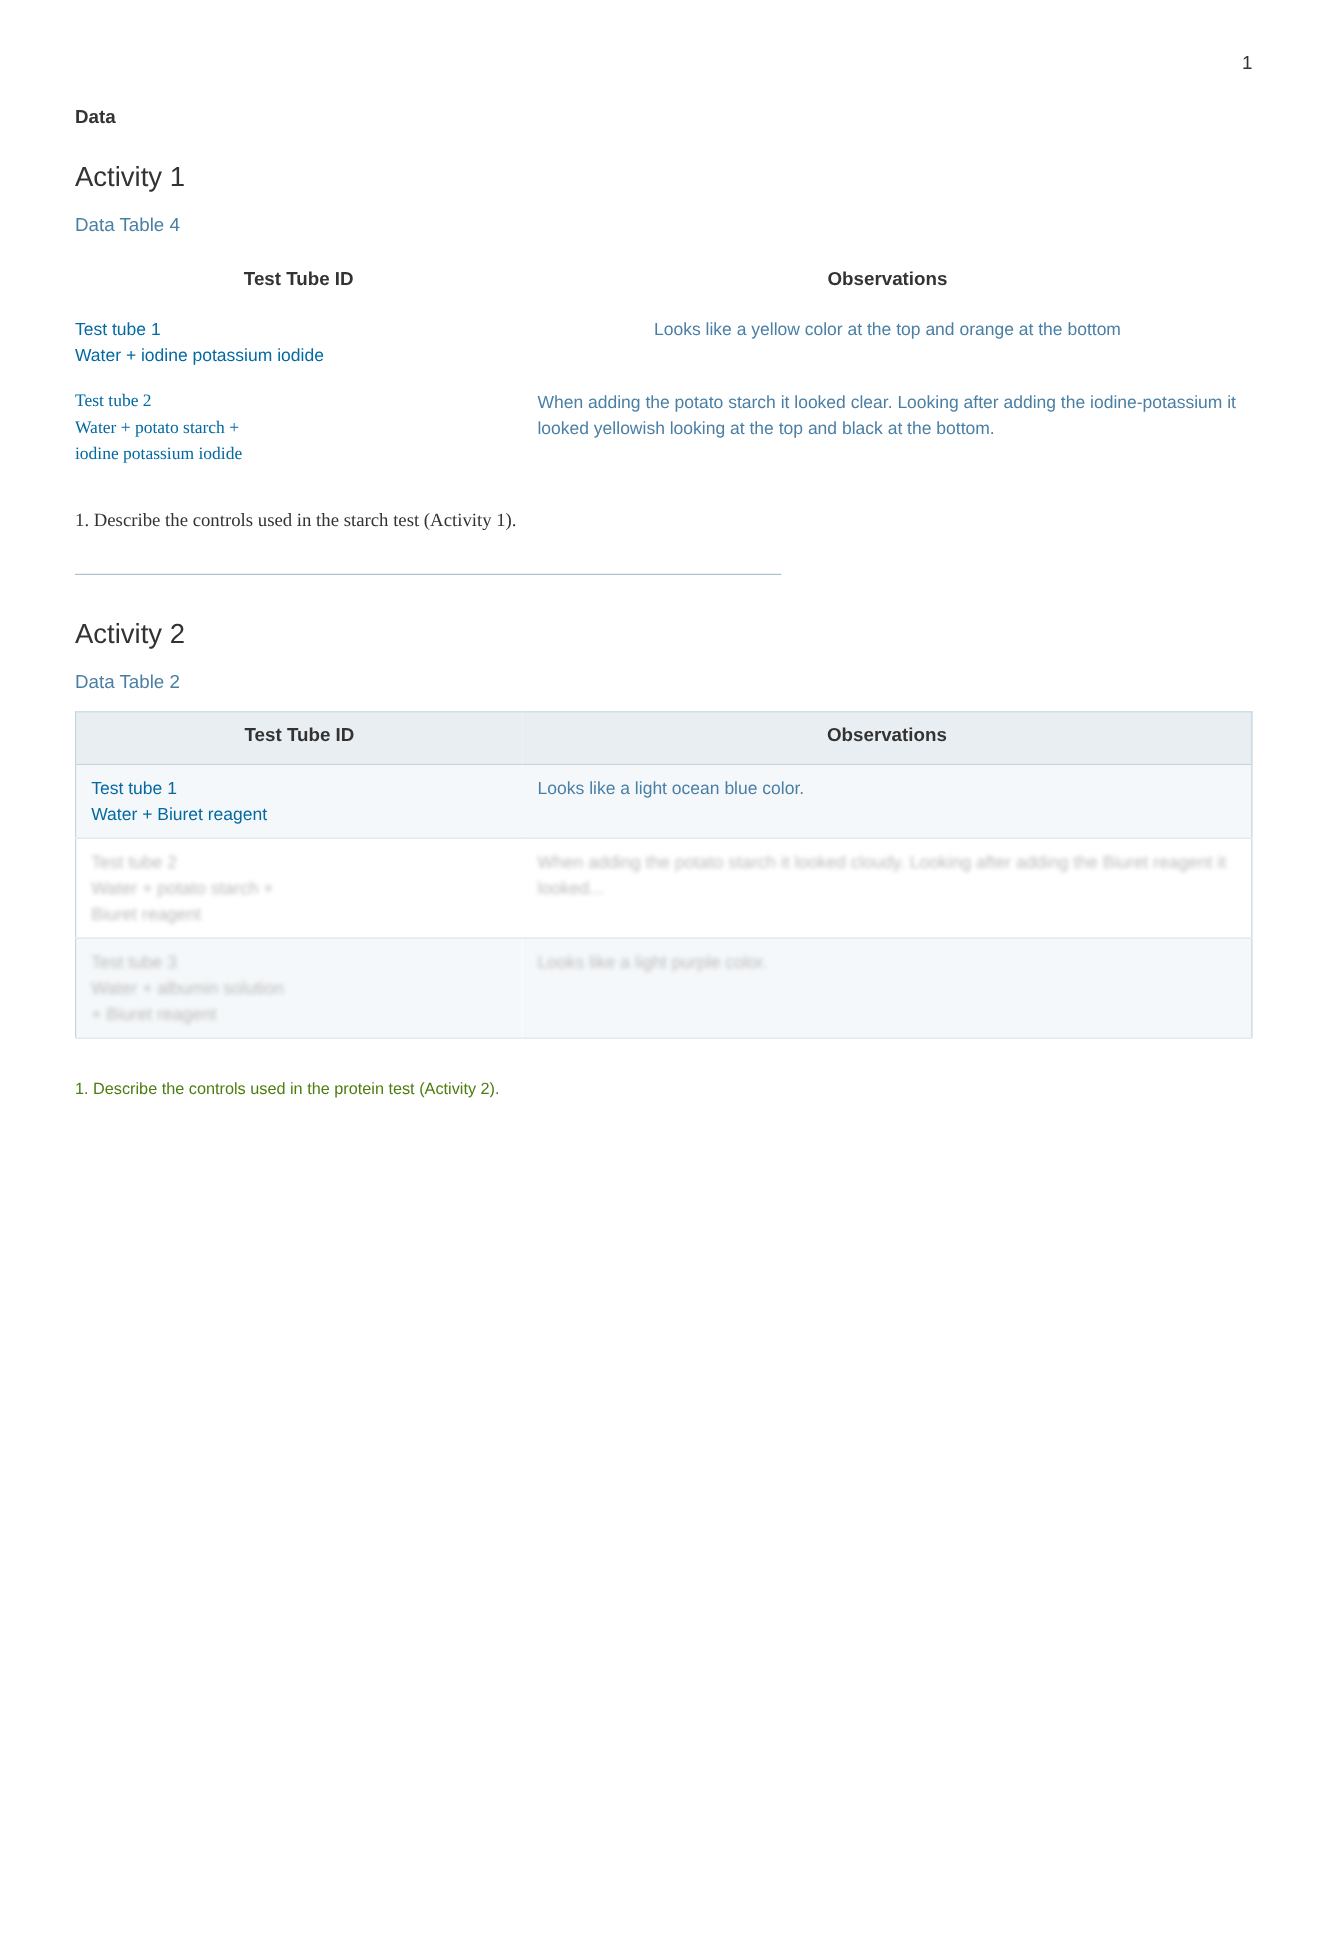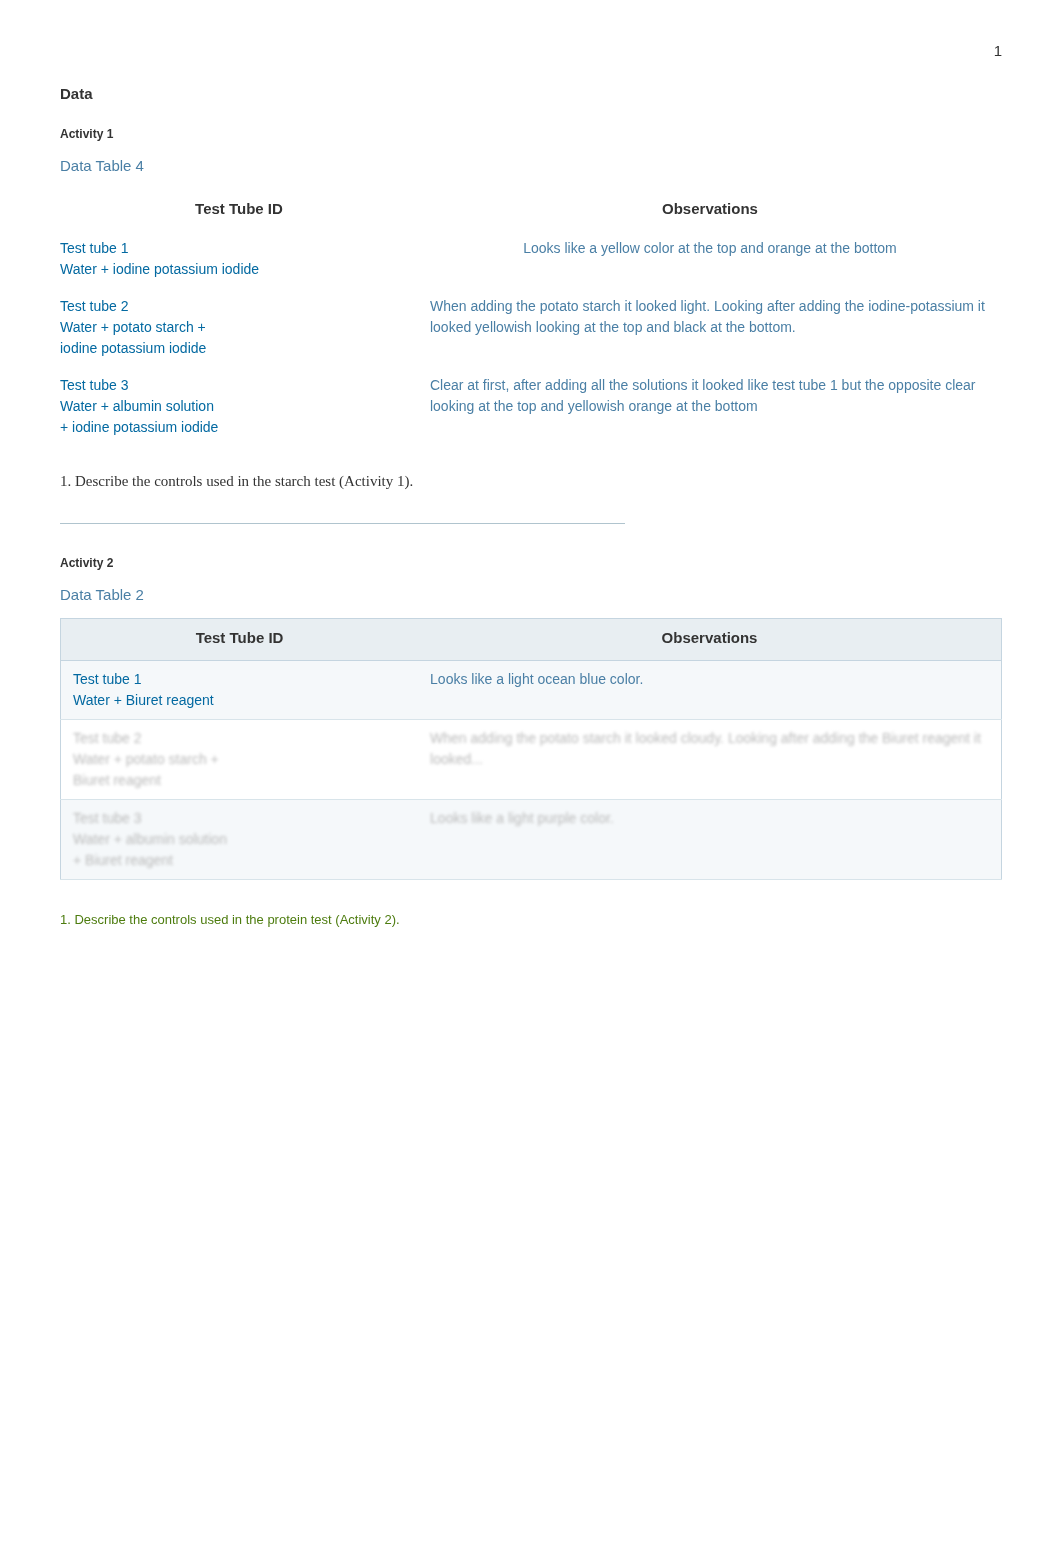--- a/index.html
+++ b/index.html
@@ -17,22 +17,22 @@
       font-size: 15px;
       color: #333;
       margin-bottom: 20px;
     }
     .section-heading {
       font-weight: bold;
       font-size: 15px;
       margin-bottom: 10px;
     }
     .activity-heading {
-      font-weight: bold;
-      font-size: 12px;
+      font-weight: normal;
+      font-size: 22px;
       margin-bottom: 12px;
     }
     .data-table-label {
       font-size: 15px;
       color: #4a7fa5;
       margin-bottom: 12px;
     }
     .data-table {
       width: 100%;
       border-collapse: collapse;
@@ -105,30 +105,24 @@
       <th style="width:62%; text-align:center;">Observations</th>
     </tr>
   </thead>
   <tbody id="activity1-tbody">
   <tr>
         <td style="white-space: pre-line; vertical-align: top; padding-left: 0px;">Test tube 1
 Water + iodine potassium iodide</td>
         <td style="color: rgb(74, 127, 165); vertical-align: top; text-align: center;">Looks like a yellow color at the top and orange at the bottom</td>
       </tr>
       <tr>
-        <td style="white-space: pre-line; vertical-align: top; padding-left: 0px;">Test tube 2
+        <td style="white-space: pre-line; vertical-align: top; padding-left: 0px; font-family: Liberation Serif, serif;">Test tube 2
 Water + potato starch +
 iodine potassium iodide</td>
-        <td style="color: rgb(74, 127, 165); vertical-align: top;">When adding the potato starch it looked light. Looking after adding the iodine-potassium it looked yellowish looking at the top and black at the bottom.</td>
-      </tr>
-      <tr>
-        <td style="white-space: pre-line; vertical-align: top; padding-left: 0px;">Test tube 3
-Water + albumin solution
-+ iodine potassium iodide</td>
-        <td style="color: rgb(74, 127, 165); vertical-align: top;">Clear at first, after adding all the solutions it looked like test tube 1 but the opposite clear looking at the top and yellowish orange at the bottom</td>
+        <td style="color: rgb(74, 127, 165); vertical-align: top;">When adding the potato starch it looked clear. Looking after adding the iodine-potassium it looked yellowish looking at the top and black at the bottom.</td>
       </tr>
     </tbody>
 </table>
 
 <div class="question-text">1.  Describe the controls used in the starch test (Activity 1).</div>
 
 <hr class="divider">
 
 <div class="activity-heading section-gap">Activity 2</div>
 <div class="data-table-label">Data Table 2</div>

